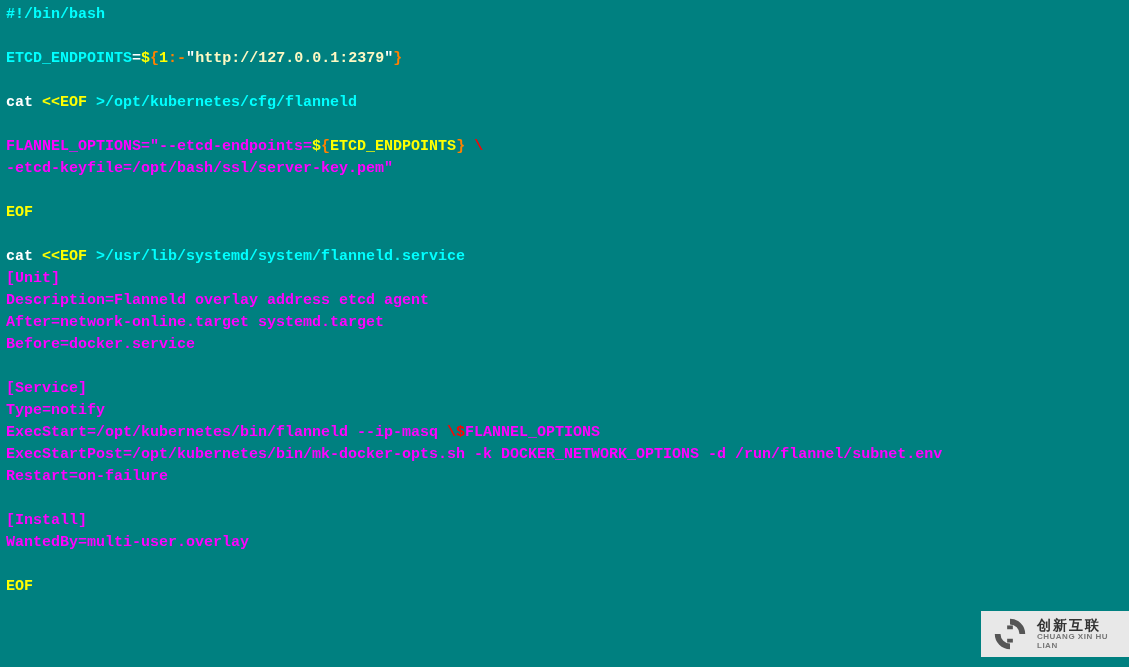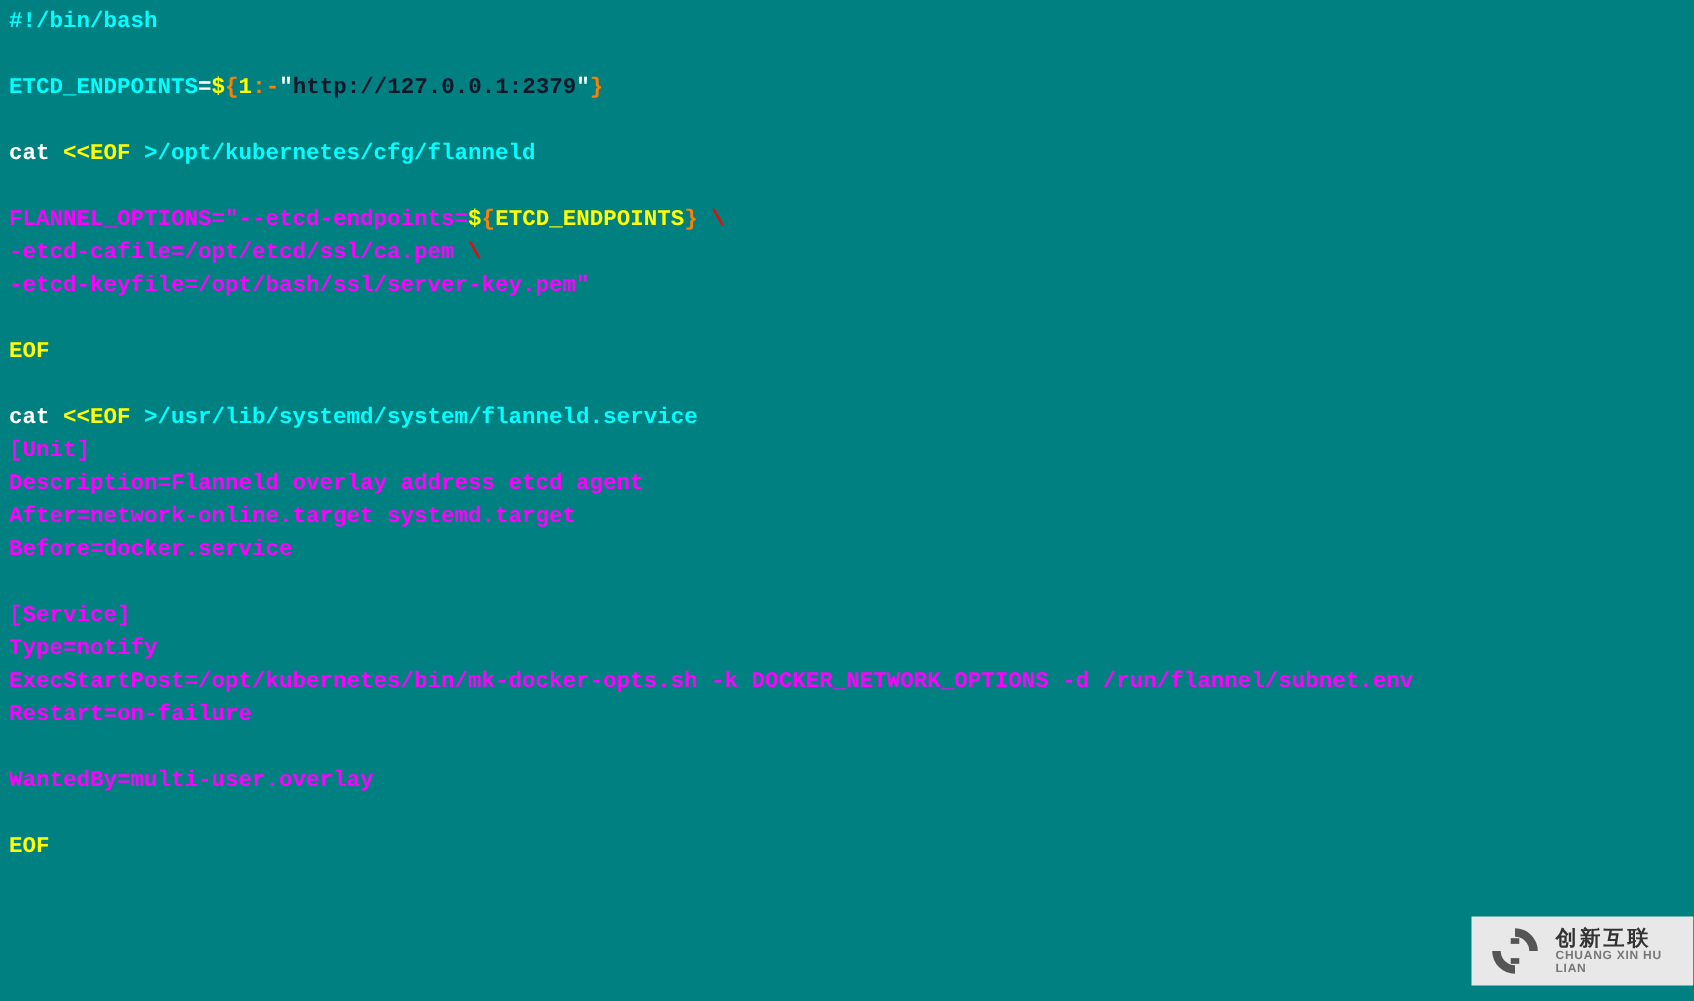--- a/index.html
+++ b/index.html
@@ -21,21 +21,21 @@
   }
   .line {
     white-space: pre;
     min-height: 22px;
   }
   .c-cyan { color: #00ffff; font-family: Liberation Mono, monospace; }
   .c-white { color: #ffffff; }
   .c-yellow { color: #ffff00; }
   .c-orange { color: #ff8000; }
   .c-red { color: #ff0000; }
-  .c-pale { color: #0f172a; }
+  .c-pale { color: #fef9c3; }
   .c-magenta { color: #ff00ff; }
   
   .watermark {
     position: absolute;
     right: 0;
     bottom: 10px;
     width: 148px;
     height: 46px;
     background: #e8e8e8;
     display: flex;
@@ -72,36 +72,37 @@
 <body>
 
 <div id="code">
     <div class="line"><span class="c-cyan">#!/bin/bash</span></div>
     <div class="line">&nbsp;</div>
     <div class="line"><span class="c-cyan">ETCD_ENDPOINTS</span><span class="c-white">=</span><span class="c-yellow">$</span><span class="c-orange">{</span><span class="c-yellow">1</span><span class="c-orange">:-</span><span class="c-white">"</span><span class="c-pale">http://127.0.0.1:2379</span><span class="c-white">"</span><span class="c-orange">}</span></div>
     <div class="line">&nbsp;</div>
     <div class="line"><span class="c-white">cat </span><span class="c-yellow">&lt;&lt;EOF </span><span class="c-cyan">&gt;/opt/kubernetes/cfg/flanneld</span></div>
     <div class="line">&nbsp;</div>
     <div class="line"><span class="c-magenta">FLANNEL_OPTIONS="--etcd-endpoints=</span><span class="c-yellow">$</span><span class="c-orange">{</span><span class="c-yellow">ETCD_ENDPOINTS</span><span class="c-orange">}</span><span class="c-magenta"> </span><span class="c-red">\</span></div>
-    <div class="line"><span class="c-magenta">-etcd-cafile=/opt/etcd/ssl/ca.pem </span><span class="c-red">\</span></div>
     <div class="line"><span class="c-magenta">-etcd-keyfile=/opt/bash/ssl/server-key.pem"</span></div>
     <div class="line">&nbsp;</div>
     <div class="line"><span class="c-yellow">EOF</span></div>
     <div class="line">&nbsp;</div>
     <div class="line"><span class="c-white">cat </span><span class="c-yellow">&lt;&lt;EOF </span><span class="c-cyan">&gt;/usr/lib/systemd/system/flanneld.service</span></div>
     <div class="line"><span class="c-magenta">[Unit]</span></div>
     <div class="line"><span class="c-magenta">Description=Flanneld overlay address etcd agent</span></div>
     <div class="line"><span class="c-magenta">After=network-online.target systemd.target</span></div>
     <div class="line"><span class="c-magenta">Before=docker.service</span></div>
     <div class="line">&nbsp;</div>
     <div class="line"><span class="c-magenta">[Service]</span></div>
     <div class="line"><span class="c-magenta">Type=notify</span></div>
+    <div class="line"><span class="c-magenta">ExecStart=/opt/kubernetes/bin/flanneld --ip-masq </span><span class="c-red">\$</span><span class="c-magenta">FLANNEL_OPTIONS</span></div>
     <div class="line"><span class="c-magenta">ExecStartPost=/opt/kubernetes/bin/mk-docker-opts.sh -k DOCKER_NETWORK_OPTIONS -d /run/flannel/subnet.env</span></div>
     <div class="line"><span class="c-magenta">Restart=on-failure</span></div>
     <div class="line">&nbsp;</div>
+    <div class="line"><span class="c-magenta">[Install]</span></div>
     <div class="line"><span class="c-magenta">WantedBy=multi-user.overlay</span></div>
     <div class="line">&nbsp;</div>
     <div class="line"><span class="c-yellow">EOF</span></div>
   </div>
 
 <div class="watermark">
   <div class="wm-logo">
     <svg viewBox="0 0 40 40" width="38" height="38">
       <path d="M20 4 A16 16 0 0 1 36 20 L30 20 A10 10 0 0 0 20 10 Z" fill="#555"></path>
       <path d="M20 36 A16 16 0 0 1 4 20 L10 20 A10 10 0 0 0 20 30 Z" fill="#555"></path>

